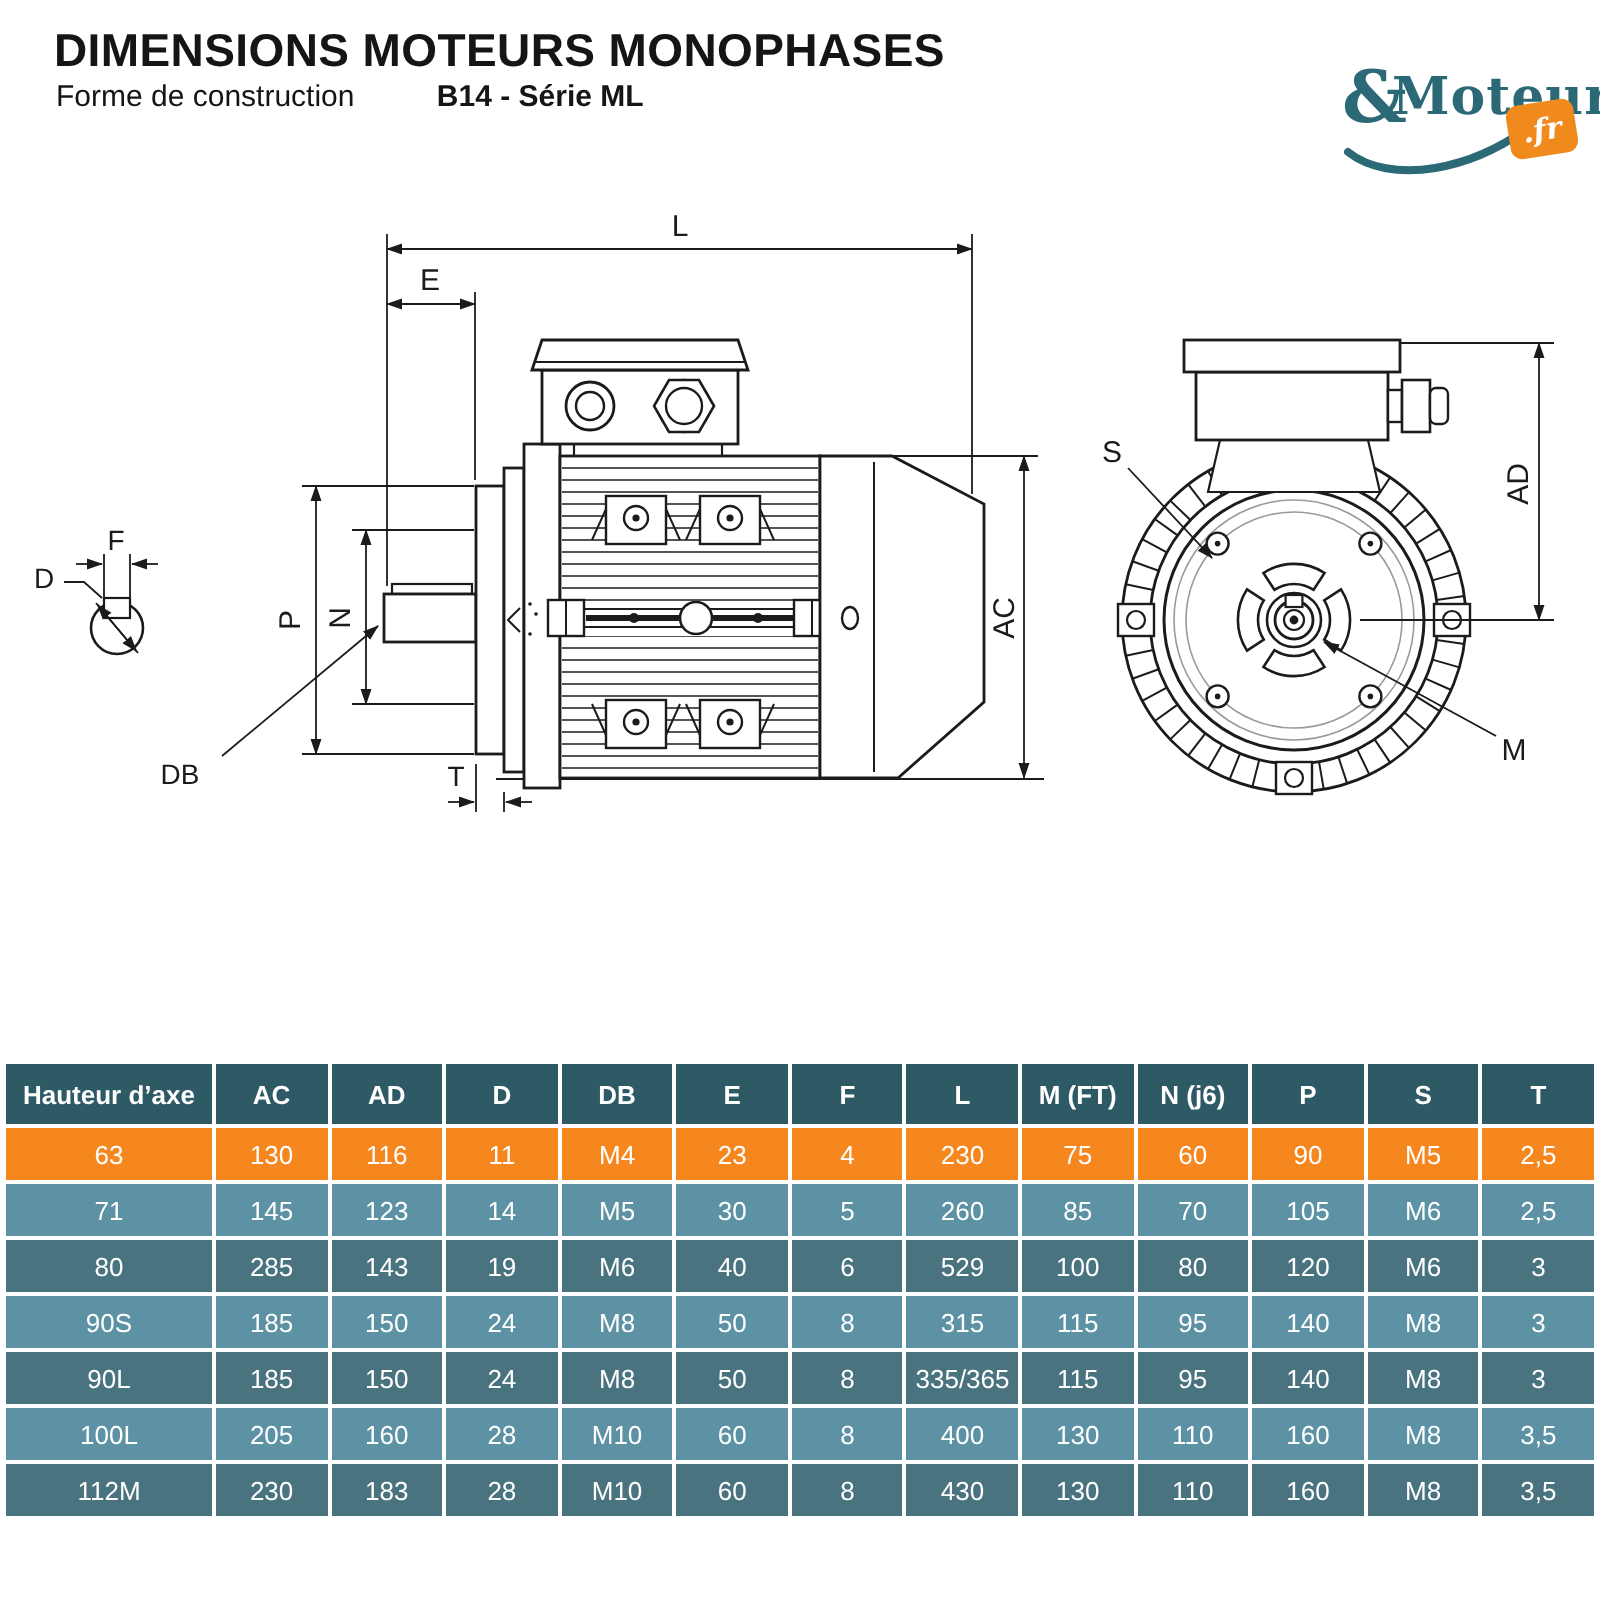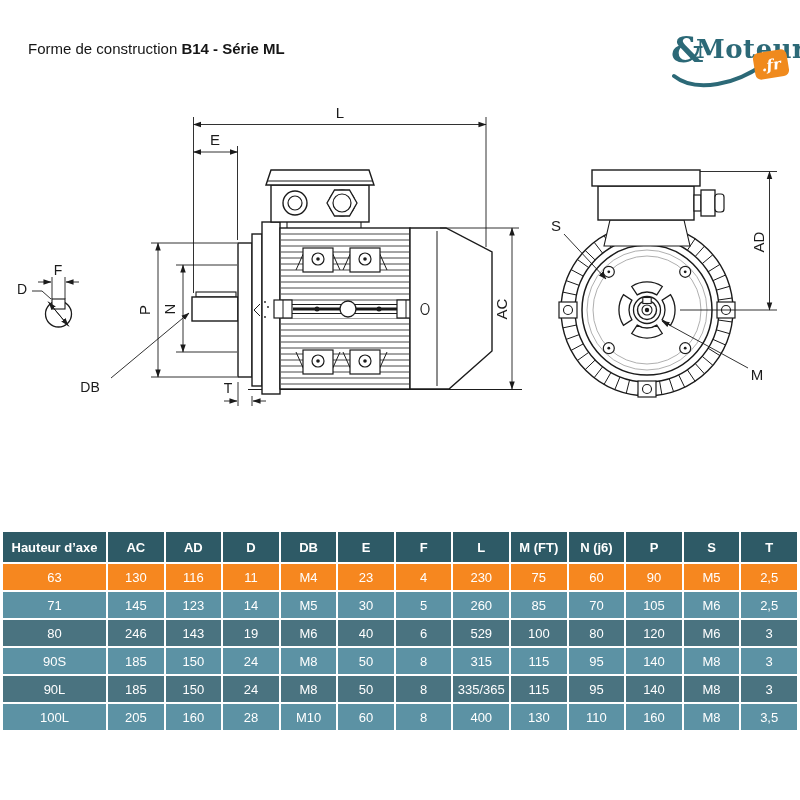--- a/index.html
+++ b/index.html
@@ -2,21 +2,21 @@
 <html style="--teal: #2C6977; --orange: #F08A1D; --c-header: #2E5A66; --c-hl: #F6871F; --c-light: #5C92A4; --c-dark: #4A7380;"><head>
 <meta charset="utf-8">
 <style>
   html,body{margin:0;padding:0;background:#fff;}
   .page{position:relative;width:800px;height:800px;background:#fff;overflow:hidden;
         font-family:"Liberation Sans",sans-serif;color:#111;}
   
   .doc-title{position:absolute;left:27px;top:12px;font-size:23px;font-weight:800;
              letter-spacing:.2px;color:#151515;}
   .doc-subtitle{position:absolute;left:28px;top:40px;font-size:15px;color:#151515;}
-  .doc-subtitle b{font-weight:700;}
+  .doc-subtitle b{font-weight:700;margin-left:37px;}
   
   .logo{position:absolute;left:632px;top:6px;width:170px;height:88px;
         font-family:"DejaVu Serif",serif;}
   .logo .l1{position:absolute;left:22px;top:2px;font-size:27px;font-weight:700;
             color:var(--teal,#2C6977);letter-spacing:1px;}
   .logo .amp{position:absolute;left:39px;top:22px;font-size:36px;font-weight:700;
              color:var(--teal,#2C6977);}
   .logo .l2{position:absolute;left:64px;top:28px;font-size:26px;font-weight:700;
             color:var(--teal,#2C6977);letter-spacing:.5px;}
   .logo .swoosh{position:absolute;left:0;top:0;}
@@ -35,20 +35,21 @@
   table.dims td{height:26px;font-weight:400;}
   tr.row-hl td{background:var(--c-hl,#F6871F);text-align:center;}
   tr.row-light td{background:var(--c-light,#5C92A4);}
   tr.row-dark td{background:var(--c-dark,#4A7380);}
 </style>
 </head>
 <body>
 
 <div class="page">
 
+  <div class="doc-title">DIMENSIONS MOTEURS MONOPHASES</div>
   <div class="doc-subtitle">
     <span>Forme de construction </span><b>B14 - Série ML</b>
   </div>
 
   <div class="logo">
     <svg class="swoosh" width="170" height="88" viewBox="0 0 170 88">
       <path d="M42,70 C62,86 105,82 142,50" stroke="#2C6977" stroke-width="4" fill="none" stroke-linecap="round"></path>
     </svg>
     <span class="amp">&amp;</span>
     <span class="l2">Moteur</span>
@@ -352,21 +353,21 @@
           <td>5</td>
           <td>260</td>
           <td>85</td>
           <td>70</td>
           <td>105</td>
           <td>M6</td>
           <td>2,5</td>
         </tr>
         <tr class="row-dark">
           <td>80</td>
-          <td>246</td>
+          <td>285</td>
           <td>143</td>
           <td>19</td>
           <td>M6</td>
           <td>40</td>
           <td>6</td>
           <td>529</td>
           <td>100</td>
           <td>80</td>
           <td>120</td>
           <td>M6</td>
@@ -410,16 +411,31 @@
           <td>M10</td>
           <td>60</td>
           <td>8</td>
           <td>400</td>
           <td>130</td>
           <td>110</td>
           <td>160</td>
           <td>M8</td>
           <td>3,5</td>
         </tr>
+        <tr class="row-dark">
+          <td>112M</td>
+          <td>230</td>
+          <td>183</td>
+          <td>28</td>
+          <td>M10</td>
+          <td>60</td>
+          <td>8</td>
+          <td>430</td>
+          <td>130</td>
+          <td>110</td>
+          <td>160</td>
+          <td>M8</td>
+          <td>3,5</td>
+        </tr>
       </tbody>
   </table>
 
 </div>
 
 </body></html>

